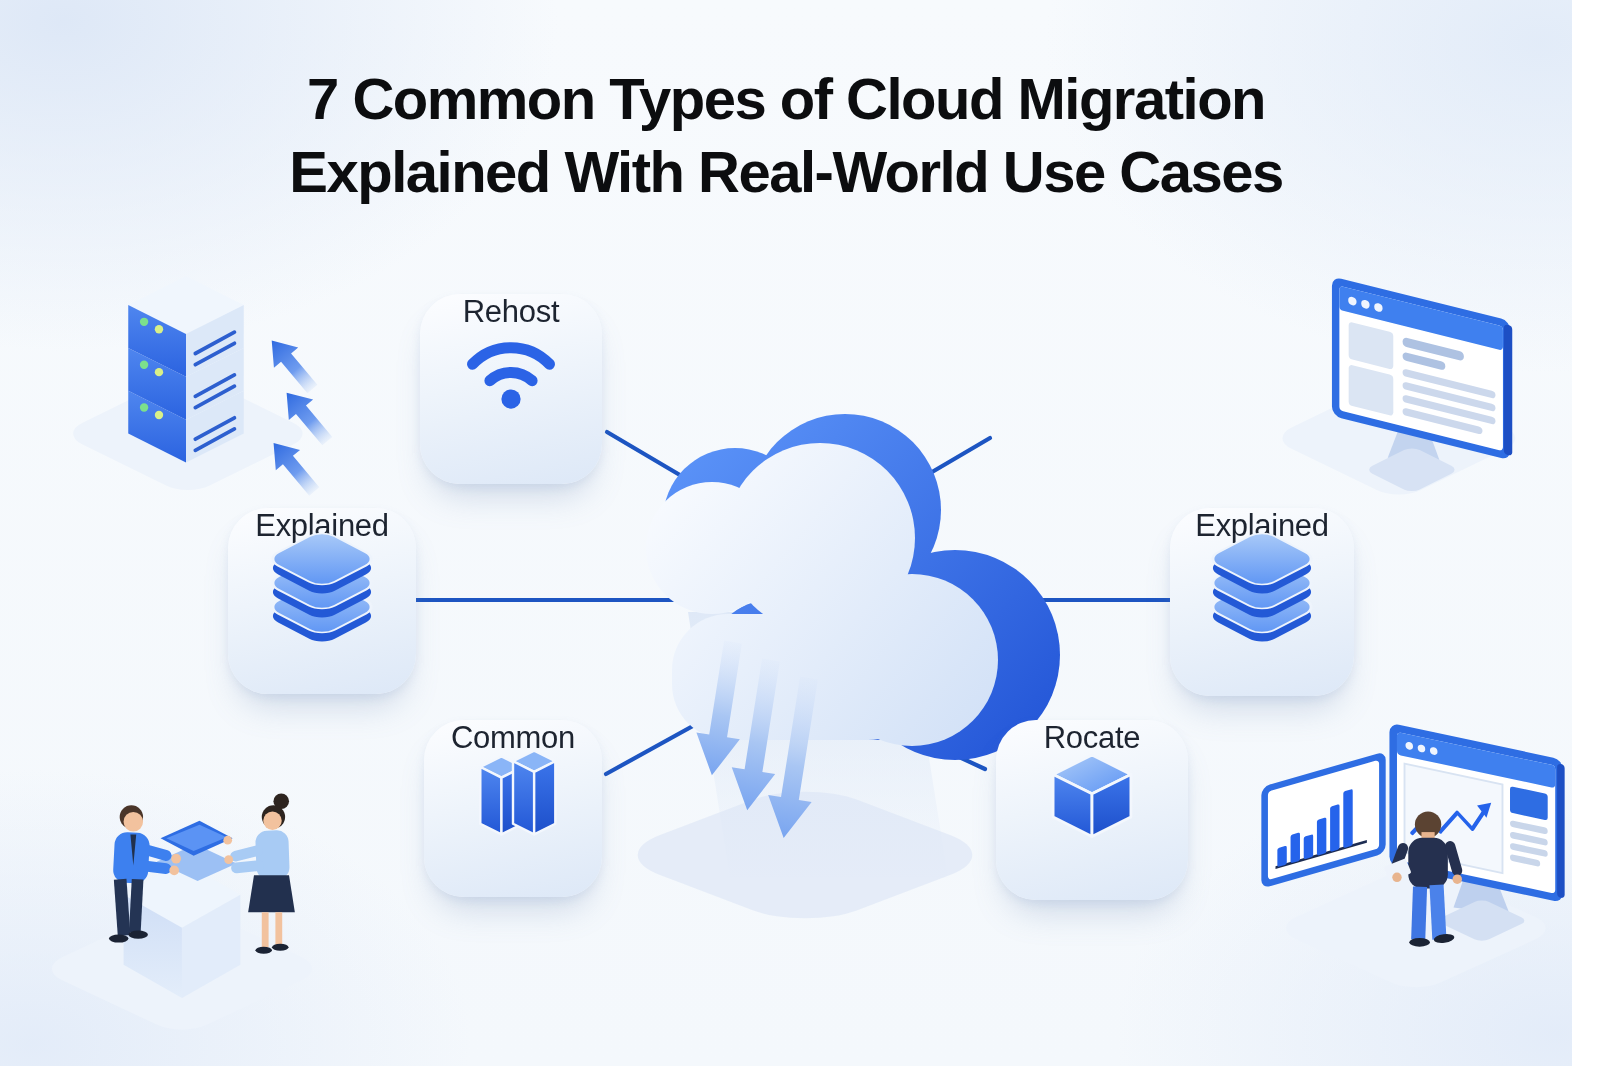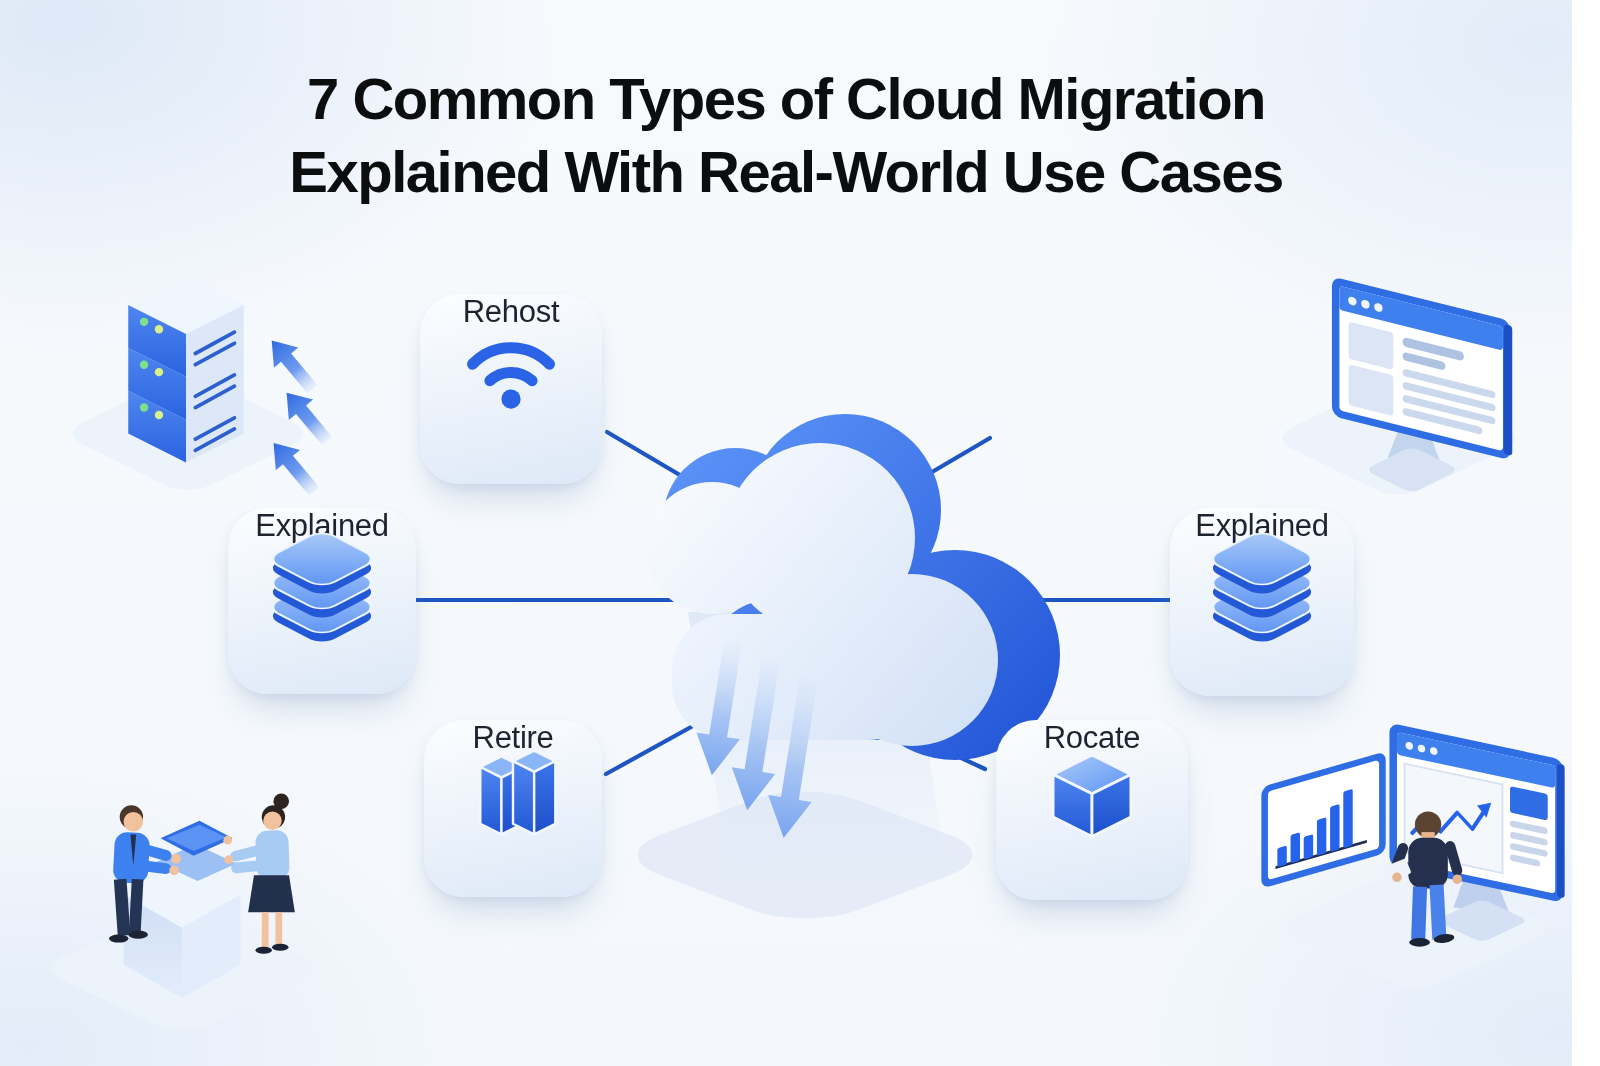--- a/index.html
+++ b/index.html
@@ -231,21 +231,21 @@
         <g stroke="#f3f7fd" stroke-width="2.5" stroke-linejoin="round">
           <polygon points="24,26 46,15 68,26 46,37" fill="#8ab5f7"></polygon>
           <polygon points="24,26 46,37 46,96 24,85" fill="url(#gFaceL)"></polygon>
           <polygon points="46,37 68,26 68,85 46,96" fill="url(#gFaceR)"></polygon>
           <polygon points="58,20 80,9 102,20 80,31" fill="#8ab5f7"></polygon>
           <polygon points="58,20 80,31 80,96 58,85" fill="url(#gFaceL)"></polygon>
           <polygon points="80,31 102,20 102,85 80,96" fill="url(#gFaceR)"></polygon>
         </g>
       </svg>
     </div>
-    <div class="label">Retire</div>
+    <div class="label">Common</div>
   </div>
 
   <div class="card" style="left:996px;top:720px;width:192px;height:180px;">
     <div class="icon-wrap">
       <svg width="116" height="100" viewBox="0 0 116 108">
         <g stroke="#f3f7fd" stroke-width="3" stroke-linejoin="round">
           <polygon points="58,14 100,35 58,56 16,35" fill="url(#gTop)"></polygon>
           <polygon points="16,35 58,56 58,102 16,81" fill="url(#gFaceL)"></polygon>
           <polygon points="58,56 100,35 100,81 58,102" fill="url(#gFaceR)"></polygon>
         </g>

